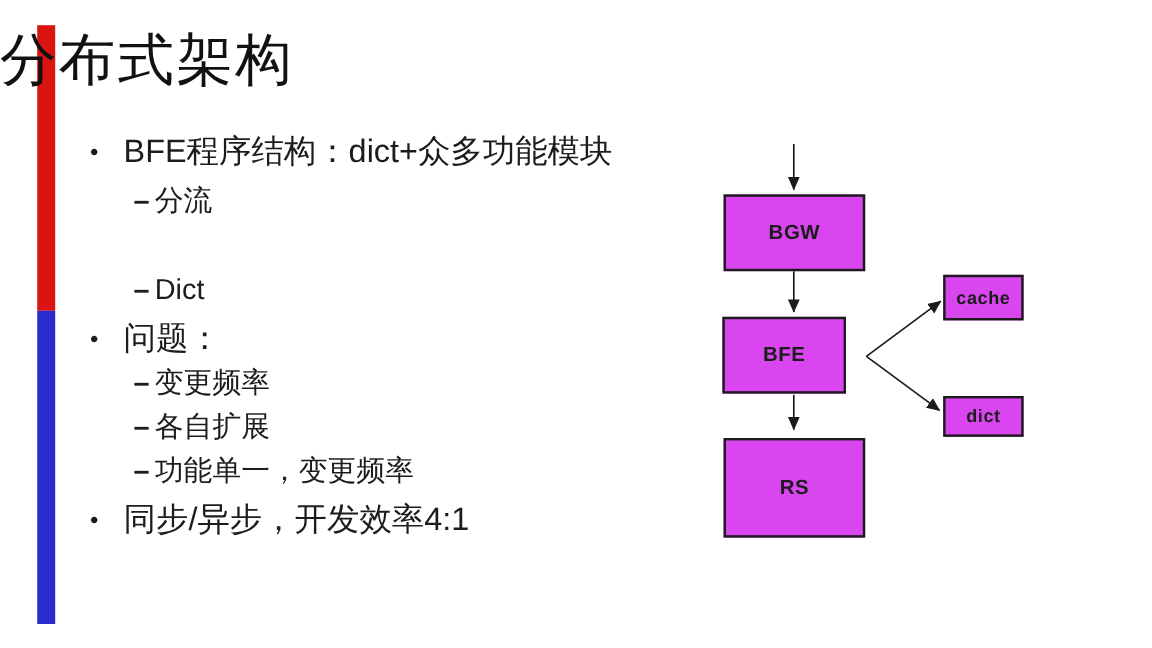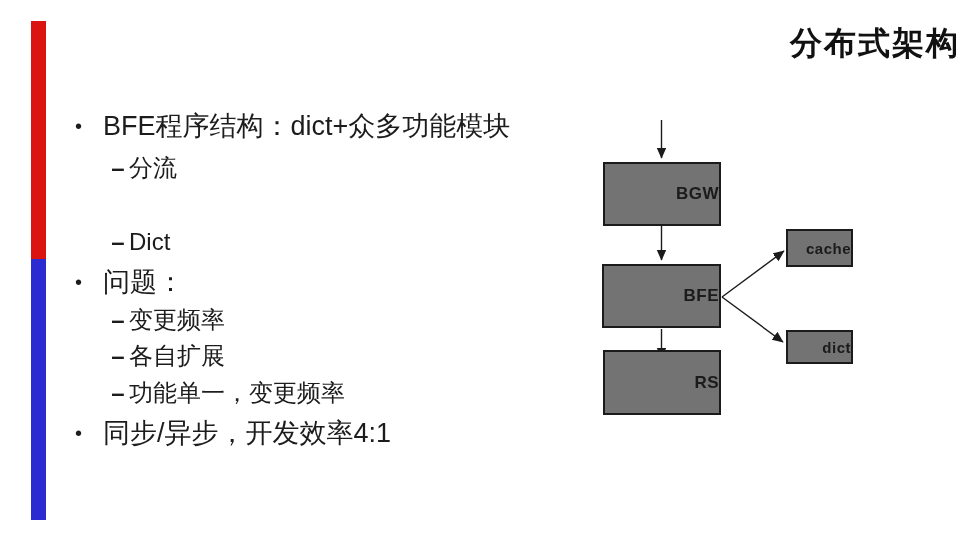--- a/index.html
+++ b/index.html
@@ -20,24 +20,24 @@
     width: 15px; height: 499px;
   }
   .accent-red  { width: 100%; height: 238px; background: #da1410; }
   .accent-blue { width: 100%; height: 261px; background: #2b2bd2; }
 
   
   .title {
     position: absolute;
     left: 0; top: 26px;
     width: 960px;
-    text-align: right;
+    text-align: left;
     font-family: "Liberation Serif", "DejaVu Serif", serif;
-    font-weight: 700;
-    font-size: 32px;
+    font-weight: 400;
+    font-size: 47px;
     line-height: 1.1;
     color: #111111;
     letter-spacing: 2px;
   }
 
   
   .content { position: absolute; left: 0; top: 0; width: 560px; height: 540px; }
   .line { position: absolute; white-space: nowrap; color: #1c1c1c; }
   .line.l1 { left: 75px; font-size: 27px; line-height: 1; }
   .line.l2 { left: 107px; font-size: 24px; line-height: 1; text-align: center; }
@@ -48,32 +48,32 @@
   .line.l2 .marker {
     display: inline-block; width: 22px;
     font-weight: 700;
   }
 
   
   .diagram { position: absolute; left: 0; top: 0; width: 960px; height: 540px; }
   .diagram svg { position: absolute; left: 560px; top: 100px; }
   .node {
     position: absolute;
-    background: #737373;
+    background: #d946ef;
     border: 2px solid #1b1b1b;
-    display: flex; align-items: center; justify-content: flex-end;
+    display: flex; align-items: center; justify-content: center;
     color: #1b1b1b;
     font-weight: 600;
     letter-spacing: 0.5px;
   }
   .node.big   { width: 118px; height: 64px; font-size: 17px; }
   .node.small { font-size: 15px; font-weight: 700; }
   .node.bgw   { left: 603px; top: 162px; }
-  .node.bfe   { left: 602px; top: 264px; width: 119px; }
-  .node.rs    { left: 603px; top: 350px; height: 65px; }
+  .node.bfe   { left: 602px; top: 264px; width: 103px; }
+  .node.rs    { left: 603px; top: 365px; height: 83px; }
   .node.cache { left: 786px; top: 229px; width: 67px; height: 38px; }
   .node.dict  { left: 786px; top: 330px; width: 67px; height: 34px; }
 </style>
 </head>
 <body>
 
 <div class="slide">
 
   <div class="accent-bar">
     <div class="accent-red"></div>

